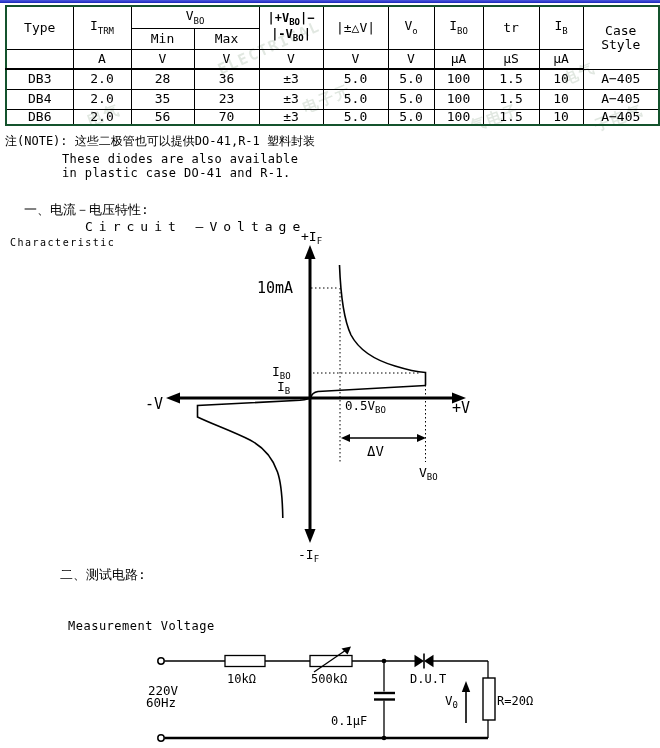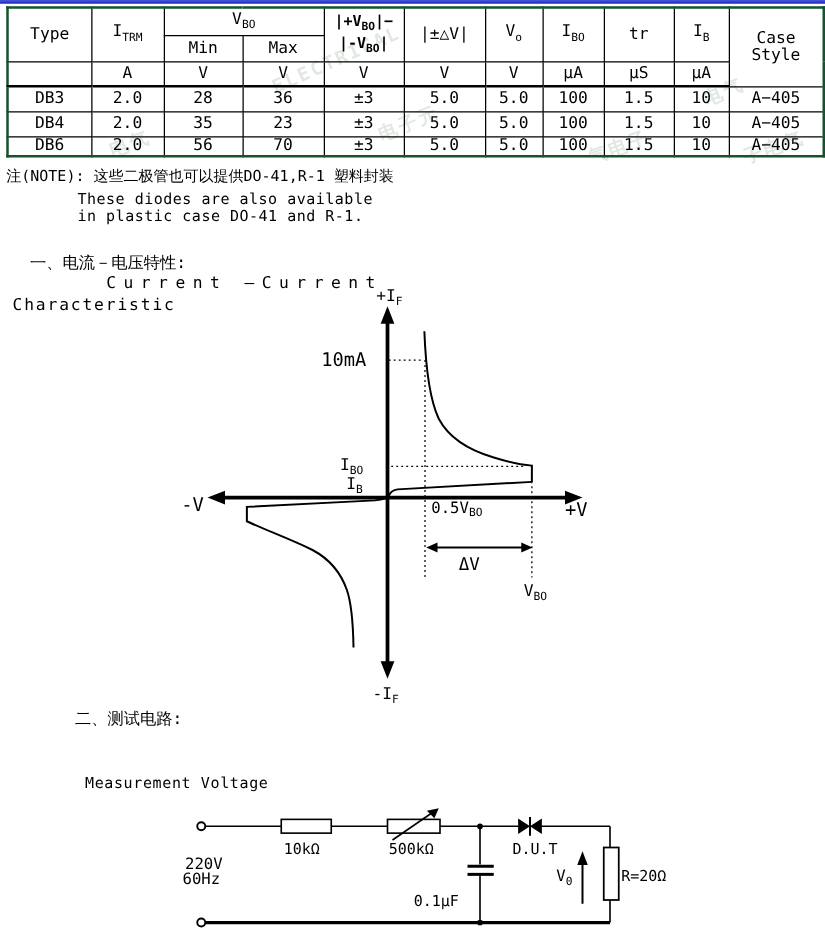--- a/index.html
+++ b/index.html
@@ -21,21 +21,21 @@
     padding:0;overflow:hidden;background:transparent;}
   table.spec sub{font-size:9px;line-height:1;}
   tr.units td{border-bottom:2px solid #000;}
   td.bb2{border-bottom:2px solid #000;}
   .tight{line-height:1.05;white-space:nowrap;font-size:12px;font-weight:bold;}
   
   .tb{position:absolute;white-space:nowrap;z-index:1;}
   .cn{font-size:13px;}
   .en{font-size:12px;letter-spacing:.4px;}
   .spaced{letter-spacing:6px;font-size:13px;}
-  .charac{letter-spacing:1.5px;font-size:13px;text-align:center;}
+  .charac{letter-spacing:1.5px;font-size:10px;text-align:center;}
   svg{position:absolute;left:0;z-index:1;}
   svg text{font-family:"DejaVu Sans Mono","DejaVu Sans",monospace;fill:#000;}
 </style>
 </head>
 <body>
 
 <div class="topline"></div>
 
 <div class="wm" style="left:215px;top:62px;--r:-24deg">ELECTRICAL</div>
 <div class="wm" style="left:85px;top:112px;--r:-20deg">电气</div>
@@ -133,21 +133,21 @@
     <td>A−405</td>
   </tr>
 </tbody>
   </table>
 
 <div class="tb cn" style="left:5px;top:133px;font-size:12px">注(NOTE): 这些二极管也可以提供DO-41,R-1 塑料封装</div>
 <div class="tb en" style="left:62px;top:152px">These diodes are also available</div>
 <div class="tb en" style="left:62px;top:166px">in plastic case DO-41 and R-1.</div>
 
 <div class="tb cn" style="left:24px;top:201px">一、电流－电压特性:</div>
-<div class="tb spaced" style="left:85px;top:219px">Current —Current</div>
+<div class="tb spaced" style="left:85px;top:219px">Circuit —Voltage</div>
 <div class="tb charac" style="left:10px;top:237px">Characteristic</div>
 
 <svg style="top:225px" width="660" height="345" viewBox="0 225 660 345">
 
   <g>
     <line x1="310" y1="254" x2="310" y2="534" stroke="#000" stroke-width="3"></line>
     <polygon points="310,245 304.5,259 315.5,259" fill="#000"></polygon>
     <polygon points="310,543 304.5,529 315.5,529" fill="#000"></polygon>
   </g>
   <g>

